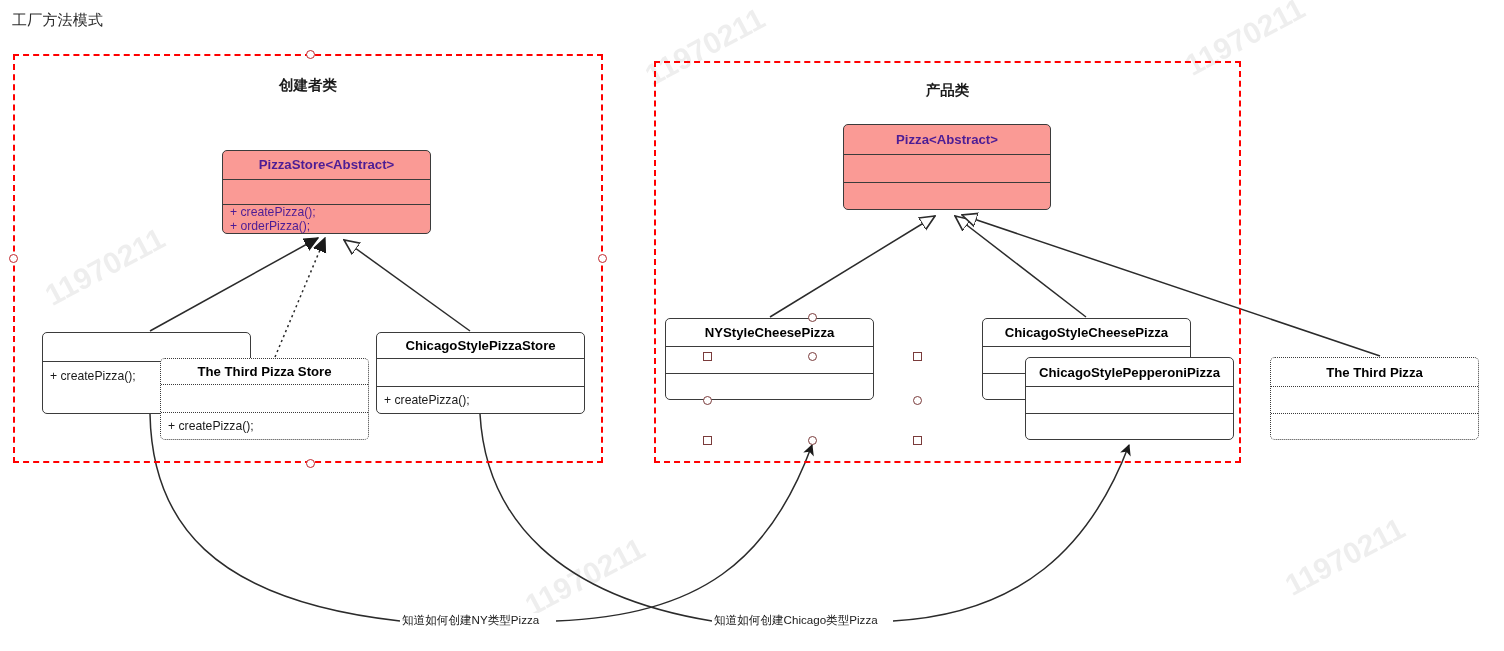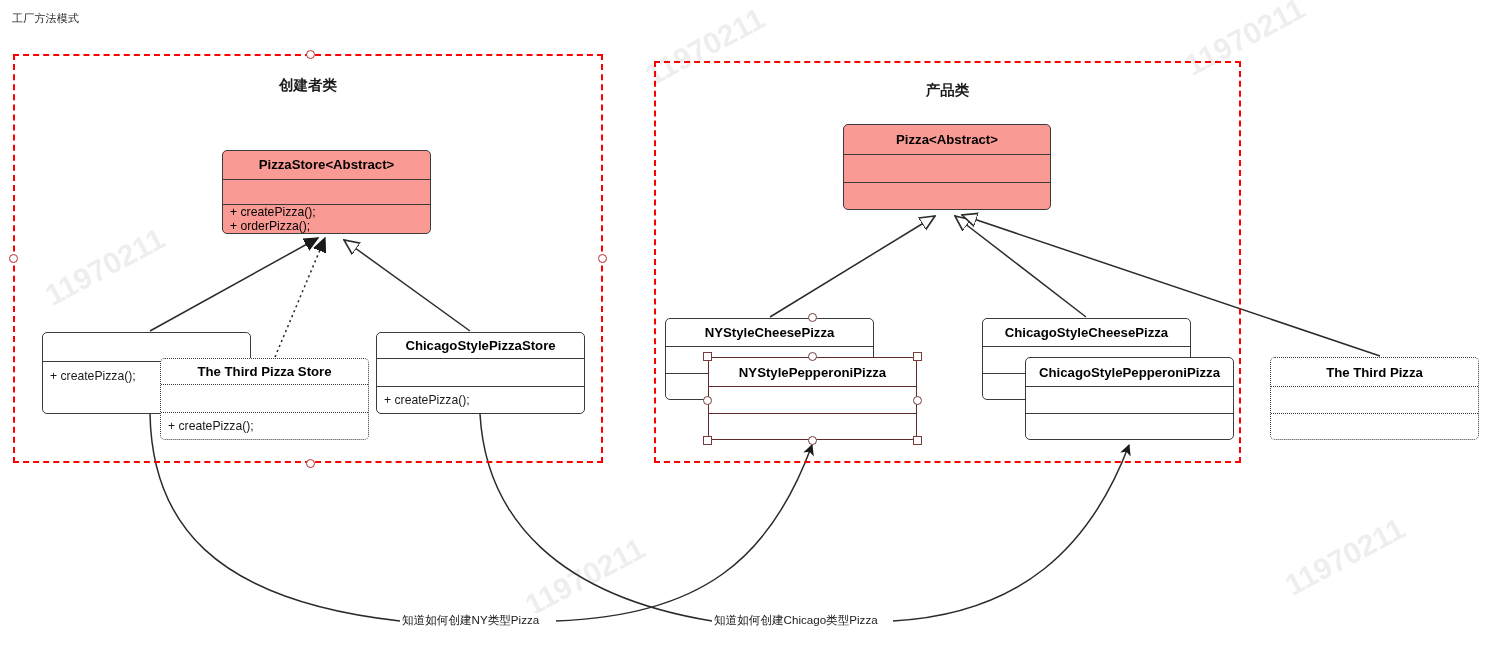--- a/index.html
+++ b/index.html
@@ -5,21 +5,21 @@
   html,body{margin:0;padding:0;background:#ffffff;}
   body{
     width:1504px;height:651px;position:relative;overflow:hidden;
     font-family:"Liberation Sans","DejaVu Sans",sans-serif;
     color:#1a1a1a;
   }
   #canvas{position:absolute;inset:0;width:1504px;height:651px;}
   svg.layer{position:absolute;left:0;top:0;width:1504px;height:651px;pointer-events:none;}
 
   .doc-title{
-    position:absolute;left:12px;top:11px;font-size:11px;color:#2b2b2b;
+    position:absolute;left:12px;top:11px;font-size:15px;color:#2b2b2b;
     white-space:nowrap;letter-spacing:0.2px;
   }
 
   
   .group{
     position:absolute;border:2px dashed #ff0000;background:transparent;
     box-sizing:border-box;
   }
   .group-title{
     position:absolute;left:0;right:0;text-align:center;font-size:14.5px;
@@ -47,21 +47,21 @@
   .uml.dotted .row{border-top:1.4px dotted #3b3b3b;}
   .uml .row:first-child{border-top:none;}
   .uml .title{
     justify-content:center;font-weight:700;font-size:13.2px;color:#000000;
     white-space:nowrap;
   }
   .uml .title .gen{font-weight:700;}
   .uml .member{
     padding-left:7px;font-size:12.2px;color:#1a1a1a;white-space:nowrap;
   }
-  .uml.abstract .title,.uml.abstract .member{color:#000000;}
+  .uml.abstract .title,.uml.abstract .member{color:#4c1d95;}
 
   
   .uml.selected{border-color:#5d2b2b;}
   .uml.selected .row{border-top-color:#5d2b2b;}
   .sel-handles{position:absolute;pointer-events:none;}
   .sq,.ci{
     position:absolute;background:#ffffff;border:1.5px solid #7a3b3b;
     box-sizing:border-box;
   }
   .sq{width:9px;height:9px;}
@@ -183,25 +183,20 @@
     <div class="row" style="height:28px;"></div>
     <div class="row" style="height:28px;"></div>
   </div>
 
   <div class="uml" style="left:665px;top:318px;width:209px;height:82px;">
     <div class="row title" style="height:28px;">NYStyleCheesePizza</div>
     <div class="row" style="height:27px;"></div>
     <div class="row" style="height:27px;"></div>
   </div>
 
-  <div class="uml selected" style="left:708px;top:357px;width:209px;height:83px;">
-    <div class="row title" style="height:29px;">NYStylePepperoniPizza</div>
-    <div class="row" style="height:27px;"></div>
-    <div class="row" style="height:27px;"></div>
-  </div>
   <div class="sel-handles" style="left:708px;top:357px;width:209px;height:83px;">
     <div class="sq" style="left:-5px;top:-5px;"></div>
     <div class="ci" style="left:100px;top:-5px;"></div>
     <div class="sq" style="left:205px;top:-5px;"></div>
     <div class="ci" style="left:-5px;top:39px;"></div>
     <div class="ci" style="left:205px;top:39px;"></div>
     <div class="sq" style="left:-5px;top:79px;"></div>
     <div class="ci" style="left:100px;top:79px;"></div>
     <div class="sq" style="left:205px;top:79px;"></div>
     <div class="ci" style="left:100px;top:-44px;"></div>

